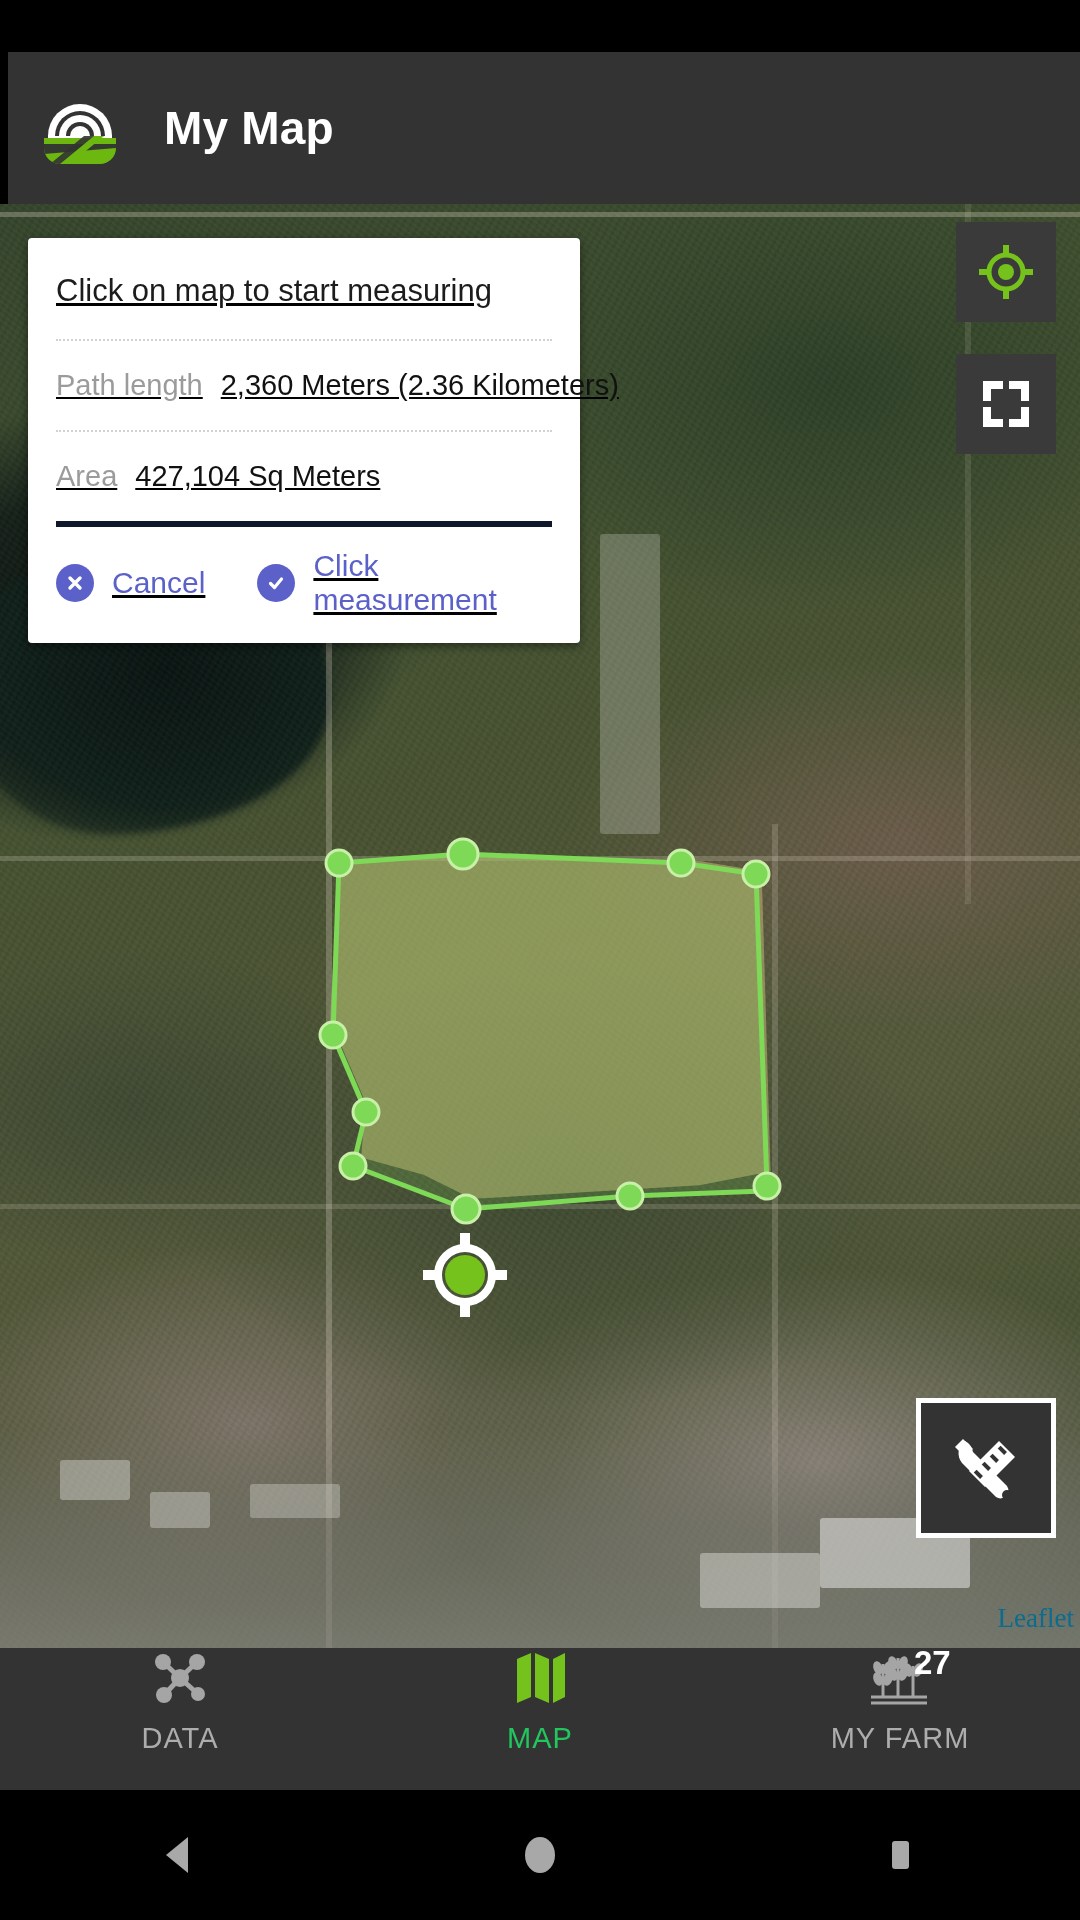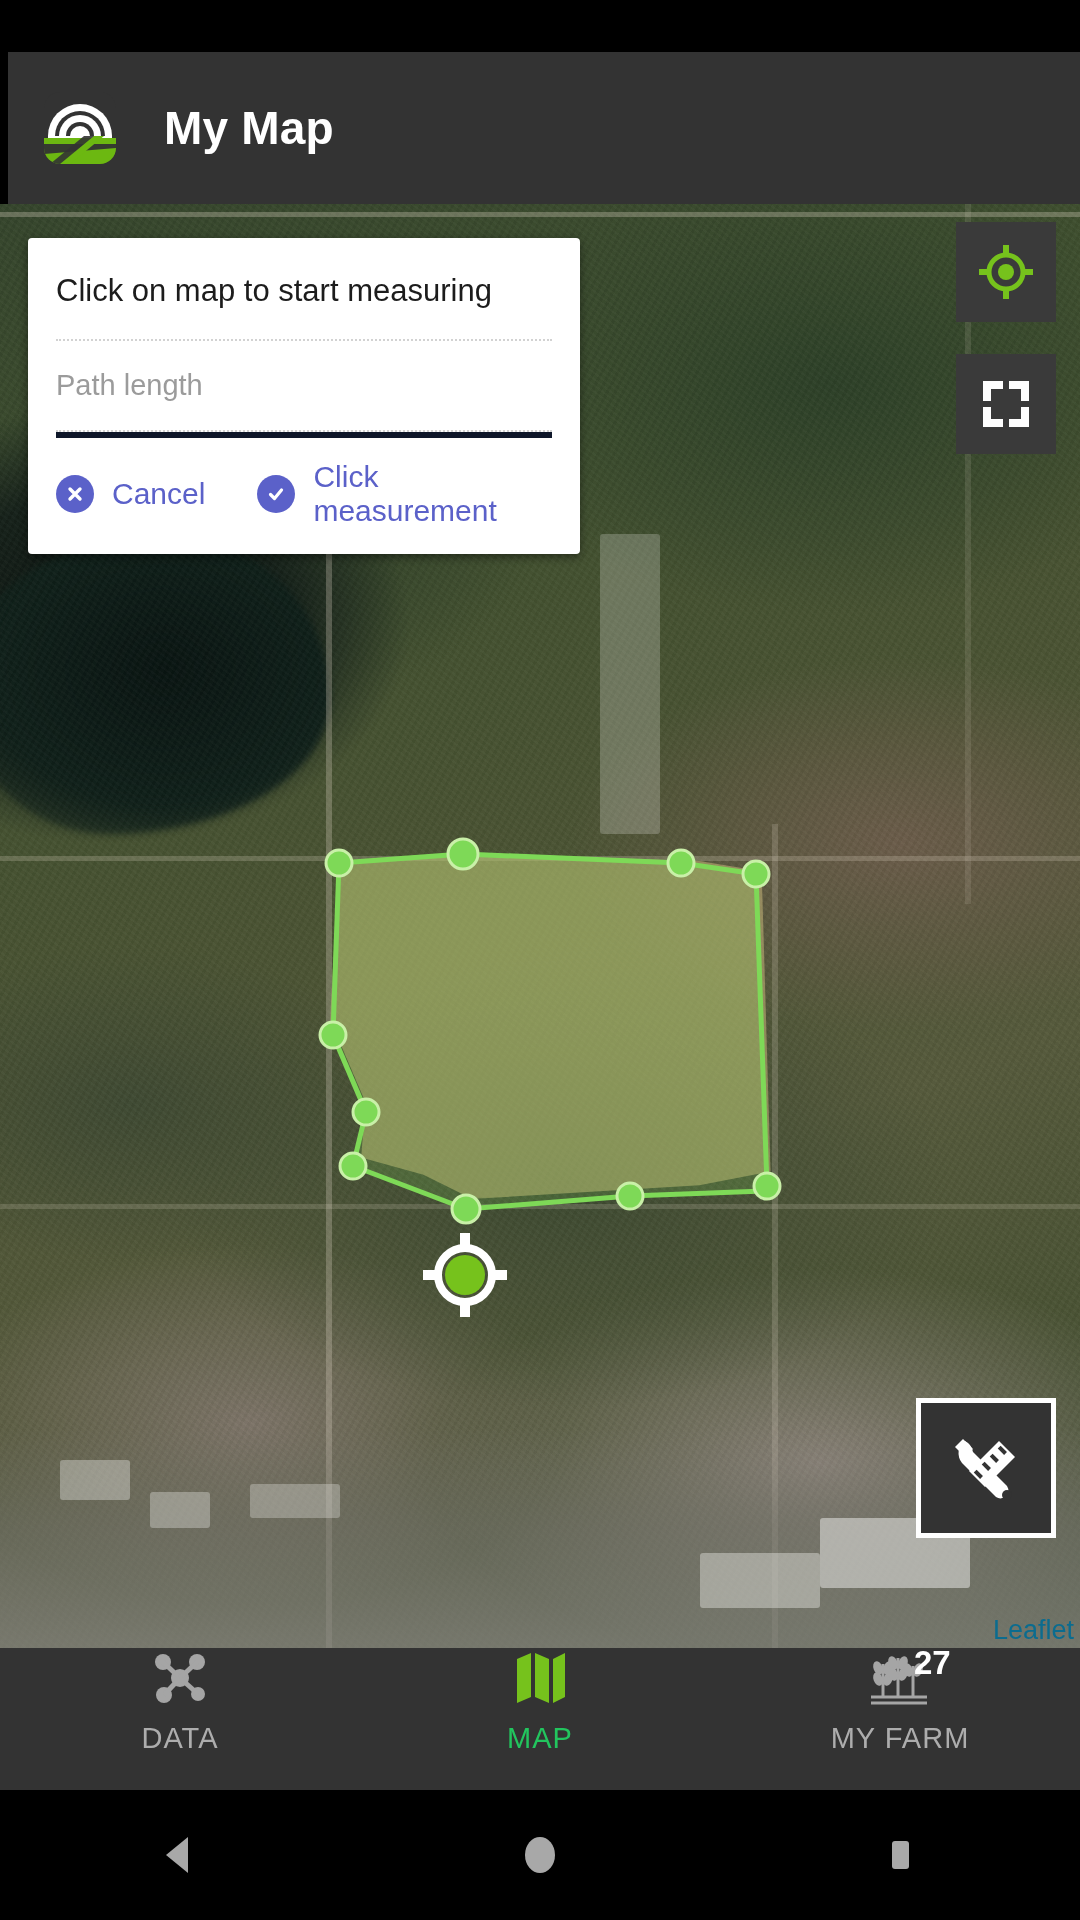--- a/index.html
+++ b/index.html
@@ -87,30 +87,31 @@
   }
   .ctrl-locate { right:24px; top:18px; }
   .ctrl-fullscreen { right:24px; top:150px; }
   .ctrl-tools {
     position:absolute; right:24px; bottom:110px; width:140px; height:140px;
     background:#333333; border:5px solid #ffffff;
     display:flex; align-items:center; justify-content:center;
   }
 
   .attribution {
-    position:absolute; right:6px; bottom:2px;
-    color:#0b6c8f; font-size:27px; font-family:Liberation Sans, sans-serif;
+    position:absolute; right:6px; bottom:14px;
+    color:#0b6c8f; font-size:27px; font-family:Liberation Serif, serif;
   }
 
   
   .card {
     position:absolute; left:28px; top:238px; width:552px;
     background:#ffffff; border-radius:4px;
     box-shadow:0 3px 10px rgba(0,0,0,.45);
     padding:0 28px;
+    text-decoration:underline;
   }
   .card-headline {
     font-size:31px; color:#1c1c1c; padding:34px 0 30px 0; line-height:1.2;
   }
   .divider { border-top:2px dotted #d2d2d2; }
   .card-row { display:flex; align-items:baseline; padding:28px 0;text-align:center; }
   .row-label { font-size:29px; color:#9b9b9b; margin-right:18px; white-space:nowrap; }
   .row-value { font-size:29px; color:#111111; white-space:nowrap; }
   .card-actions {
     display:flex; align-items:center; padding:22px 0 26px 0;
@@ -279,23 +280,28 @@
 
     <div class="attribution">Leaflet</div>
   </div>
 
   <div class="card">
     <div class="card-headline">Click on map to start measuring</div>
 
     <div class="divider"></div>
     <div class="card-row">
       <span class="row-label">Path length</span>
+      <span class="row-value">2,360 Meters (2.36 Kilometers)</span>
     </div>
 
     <div class="divider"></div>
+    <div class="card-row">
+      <span class="row-label">Area</span>
+      <span class="row-value">427,104 Sq Meters</span>
+    </div>
 
     <div class="card-actions">
       <div class="action">
         <span class="action-icon">
           <svg width="22" height="22" viewBox="0 0 22 22">
             <path d="M6 6 L16 16 M16 6 L6 16" stroke="#ffffff" stroke-width="3.4" stroke-linecap="round"></path>
           </svg>
         </span>
         <span class="action-label">Cancel</span>
       </div>

